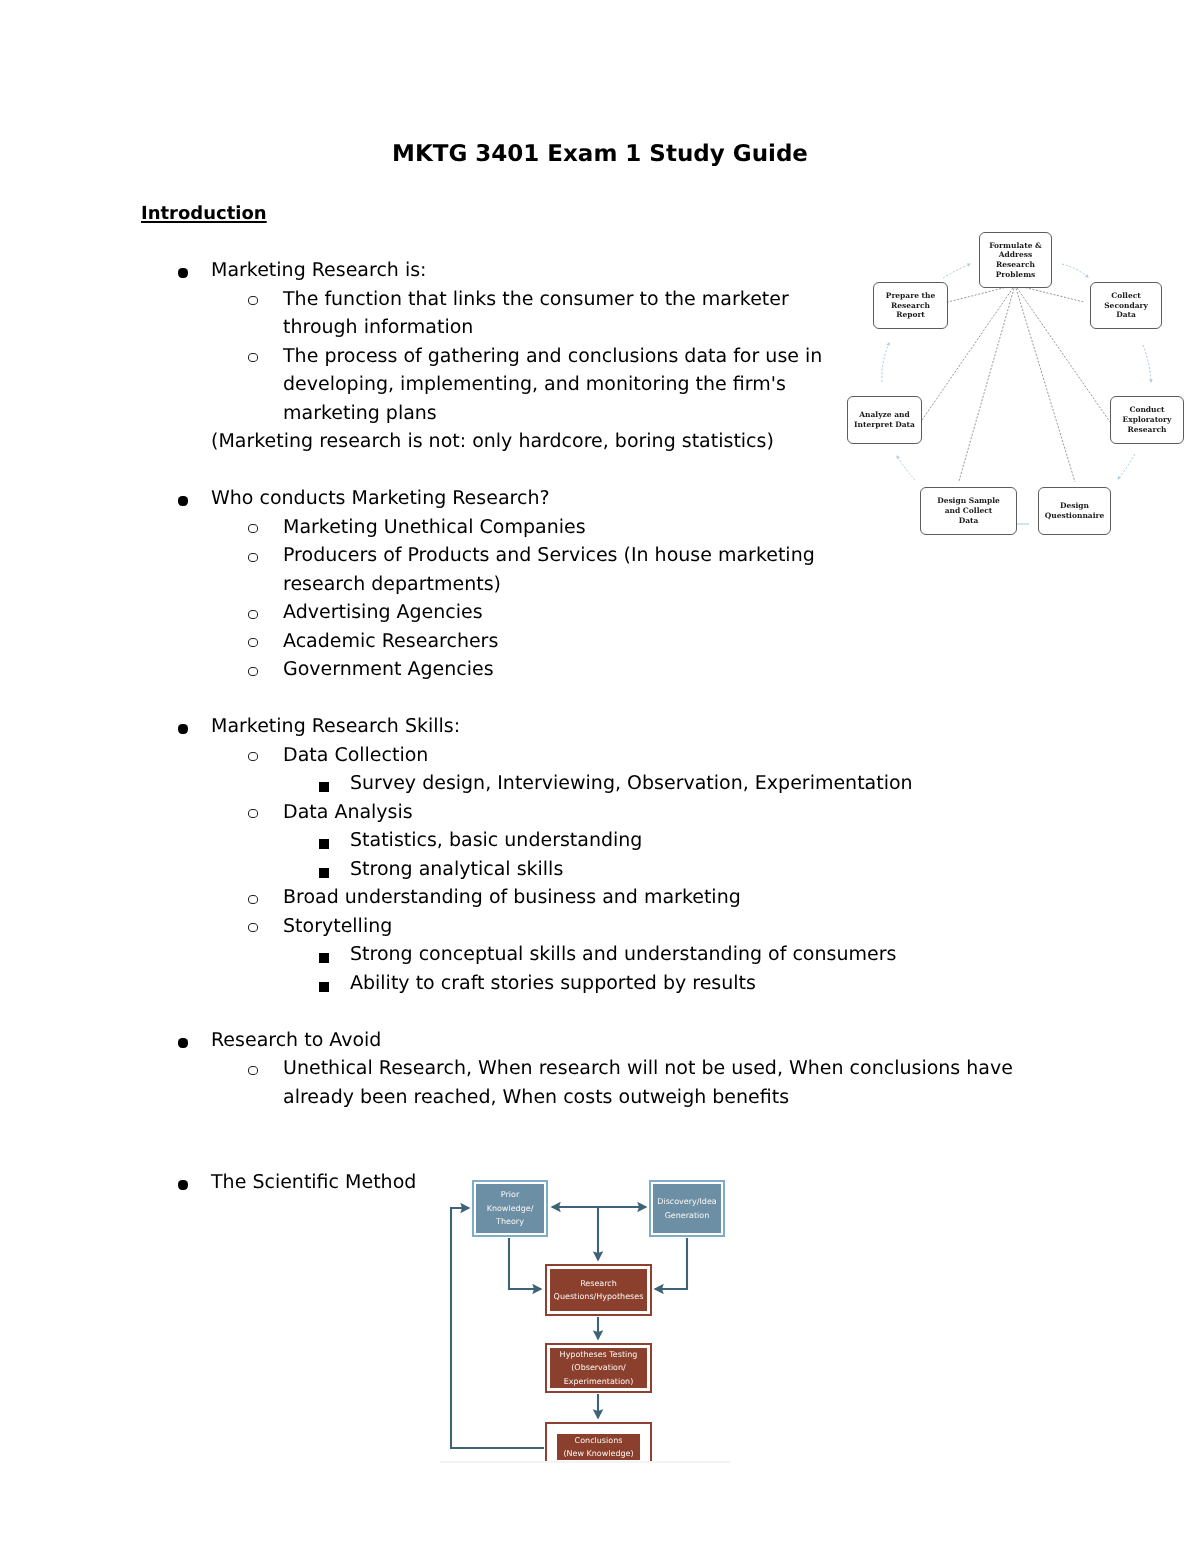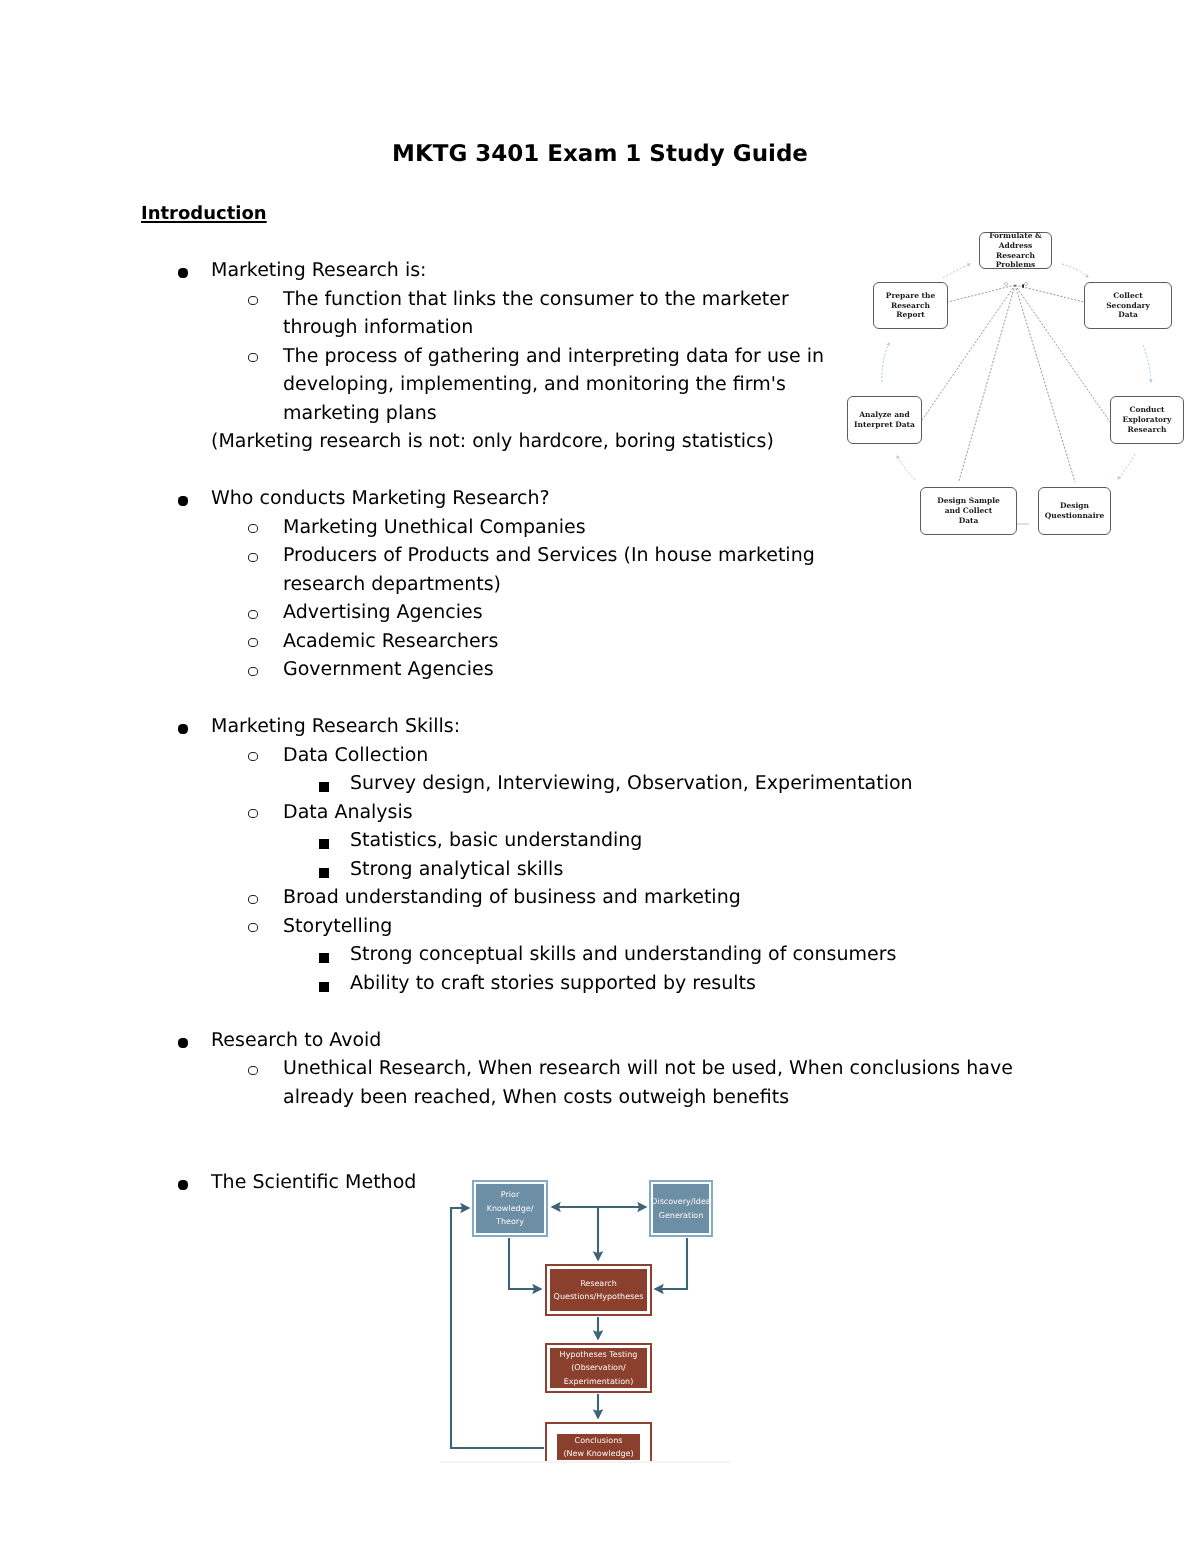--- a/index.html
+++ b/index.html
@@ -50,21 +50,21 @@
   <div class="doc-title">MKTG 3401 Exam 1 Study Guide</div>
   <div class="section-head"><u>Introduction</u></div>
 
   <div class="ol" id="outline">
       <div class="bullet b1" style="left: 178px; top: 268px;"></div>
       <div class="row" style="left: 211px; top: 256px;">Marketing Research is:</div>
       <div class="bullet b2" style="left: 248px; top: 296px;"></div>
       <div class="row" style="left: 283px; top: 284.5px;">The function that links the consumer to the marketer</div>
       <div class="row" style="left: 283px; top: 313px;">through information</div>
       <div class="bullet b2" style="left: 248px; top: 353px;"></div>
-      <div class="row" style="left: 283px; top: 341.5px;">The process of gathering and interpreting data for use in</div>
+      <div class="row" style="left: 283px; top: 341.5px;">The process of gathering and conclusions data for use in</div>
       <div class="row" style="left: 283px; top: 370px;">developing, implementing, and monitoring the firm's</div>
       <div class="row" style="left: 283px; top: 398.5px;">marketing plans</div>
       <div class="row" style="left: 211px; top: 427px;">(Marketing research is not: only hardcore, boring statistics)</div>
       <div class="bullet b1" style="left: 178px; top: 496px;"></div>
       <div class="row" style="left: 211px; top: 484px;">Who conducts Marketing Research?</div>
       <div class="bullet b2" style="left: 248px; top: 524px;"></div>
       <div class="row" style="left: 283px; top: 512.5px;">Marketing Unethical Companies</div>
       <div class="bullet b2" style="left: 248px; top: 552.5px;"></div>
       <div class="row" style="left: 283px; top: 541px;">Producers of Products and Services (In house marketing</div>
       <div class="row" style="left: 283px; top: 569.5px;">research departments)</div>
@@ -120,29 +120,29 @@
         <path d="M172,63 L105,80" stroke="#6a6a6a" stroke-width="0.7" stroke-dasharray="2 1.6" fill="none"></path>
         <path d="M172,63 L241,80" stroke="#6a6a6a" stroke-width="0.7" stroke-dasharray="2 1.6" fill="none"></path>
         <path d="M172,63 L79,198" stroke="#6a6a6a" stroke-width="0.7" stroke-dasharray="2 1.6" fill="none"></path>
         <path d="M172,63 L267,200" stroke="#6a6a6a" stroke-width="0.7" stroke-dasharray="2 1.6" fill="none"></path>
         <path d="M172,63 L116,259" stroke="#6a6a6a" stroke-width="0.7" stroke-dasharray="2 1.6" fill="none"></path>
         <path d="M172,63 L232,260" stroke="#6a6a6a" stroke-width="0.7" stroke-dasharray="2 1.6" fill="none"></path>
         <path d="M163,60.1 L164.9,62 L163,63.9 L161.1,62 Z" fill="none" stroke="#8a8a8a" stroke-width="0.6"></path>
         <path d="M183,60.1 L184.9,62 L183,63.9 L181.1,62 Z" fill="none" stroke="#8a8a8a" stroke-width="0.6"></path>
         <ellipse cx="180" cy="64" rx="1.1" ry="2" fill="#2a2a2a"></ellipse>
       </svg>
-      <div class="rnode" style="left: 136px; top: 10px; width: 73px; height: 37px;">
+      <div class="rnode" style="left: 136px; top: 10px; width: 73px; height: 56px;">
         <div>
           <div>Formulate &amp;</div>
           <div>Address</div>
           <div>Research</div>
           <div>Problems</div>
         </div>
       </div>
-      <div class="rnode" style="left: 241px; top: 60px; width: 88px; height: 47px;">
+      <div class="rnode" style="left: 247px; top: 60px; width: 72px; height: 47px;">
         <div>
           <div>Collect</div>
           <div>Secondary</div>
           <div>Data</div>
         </div>
       </div>
       <div class="rnode" style="left: 267px; top: 174px; width: 74px; height: 48px;">
         <div>
           <div>Conduct</div>
           <div>Exploratory</div>
@@ -195,21 +195,21 @@
       </svg>
       <div class="snode" style="left: 38px; top: 6px; width: 76px; height: 57px; border: 2.4px solid rgb(127, 173, 201); padding: 2.2px;">
         <div class="fill" style="background: rgb(109, 143, 165);">
           <div>
             <div>Prior</div>
             <div>Knowledge/</div>
             <div>Theory</div>
           </div>
         </div>
       </div>
-      <div class="snode" style="left: 215px; top: 6px; width: 64px; height: 57px; border: 2.4px solid rgb(127, 173, 201); padding: 2.2px;">
+      <div class="snode" style="left: 215px; top: 6px; width: 76px; height: 57px; border: 2.4px solid rgb(127, 173, 201); padding: 2.2px;">
         <div class="fill" style="background: rgb(109, 143, 165);">
           <div>
             <div>Discovery/Idea</div>
             <div>Generation</div>
           </div>
         </div>
       </div>
       <div class="snode" style="left: 111px; top: 90px; width: 107px; height: 52px; border: 2px solid rgb(142, 65, 48); padding: 3px;">
         <div class="fill" style="background: rgb(139, 64, 45);">
           <div>

